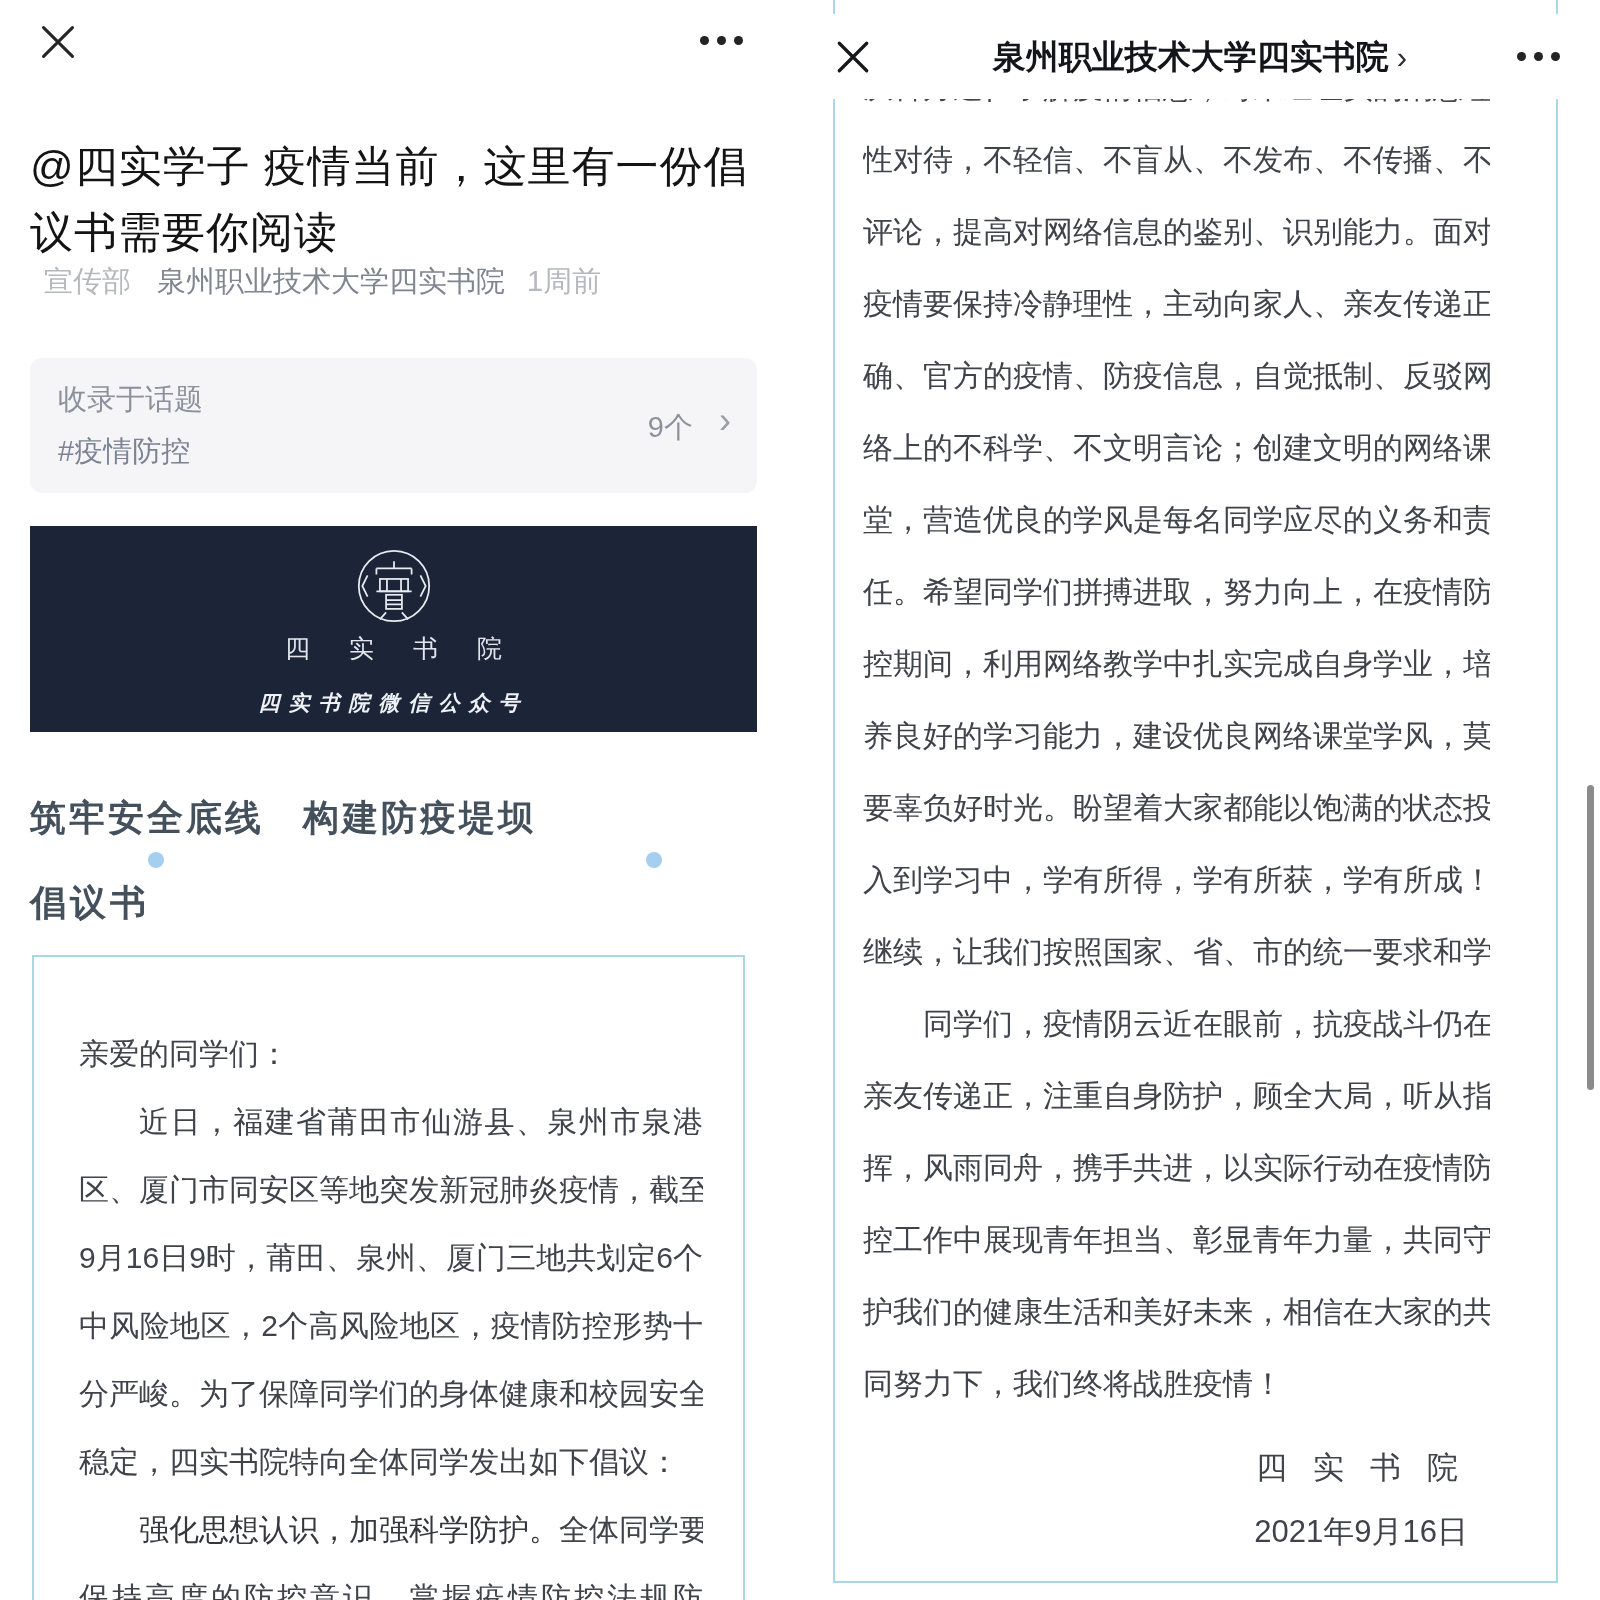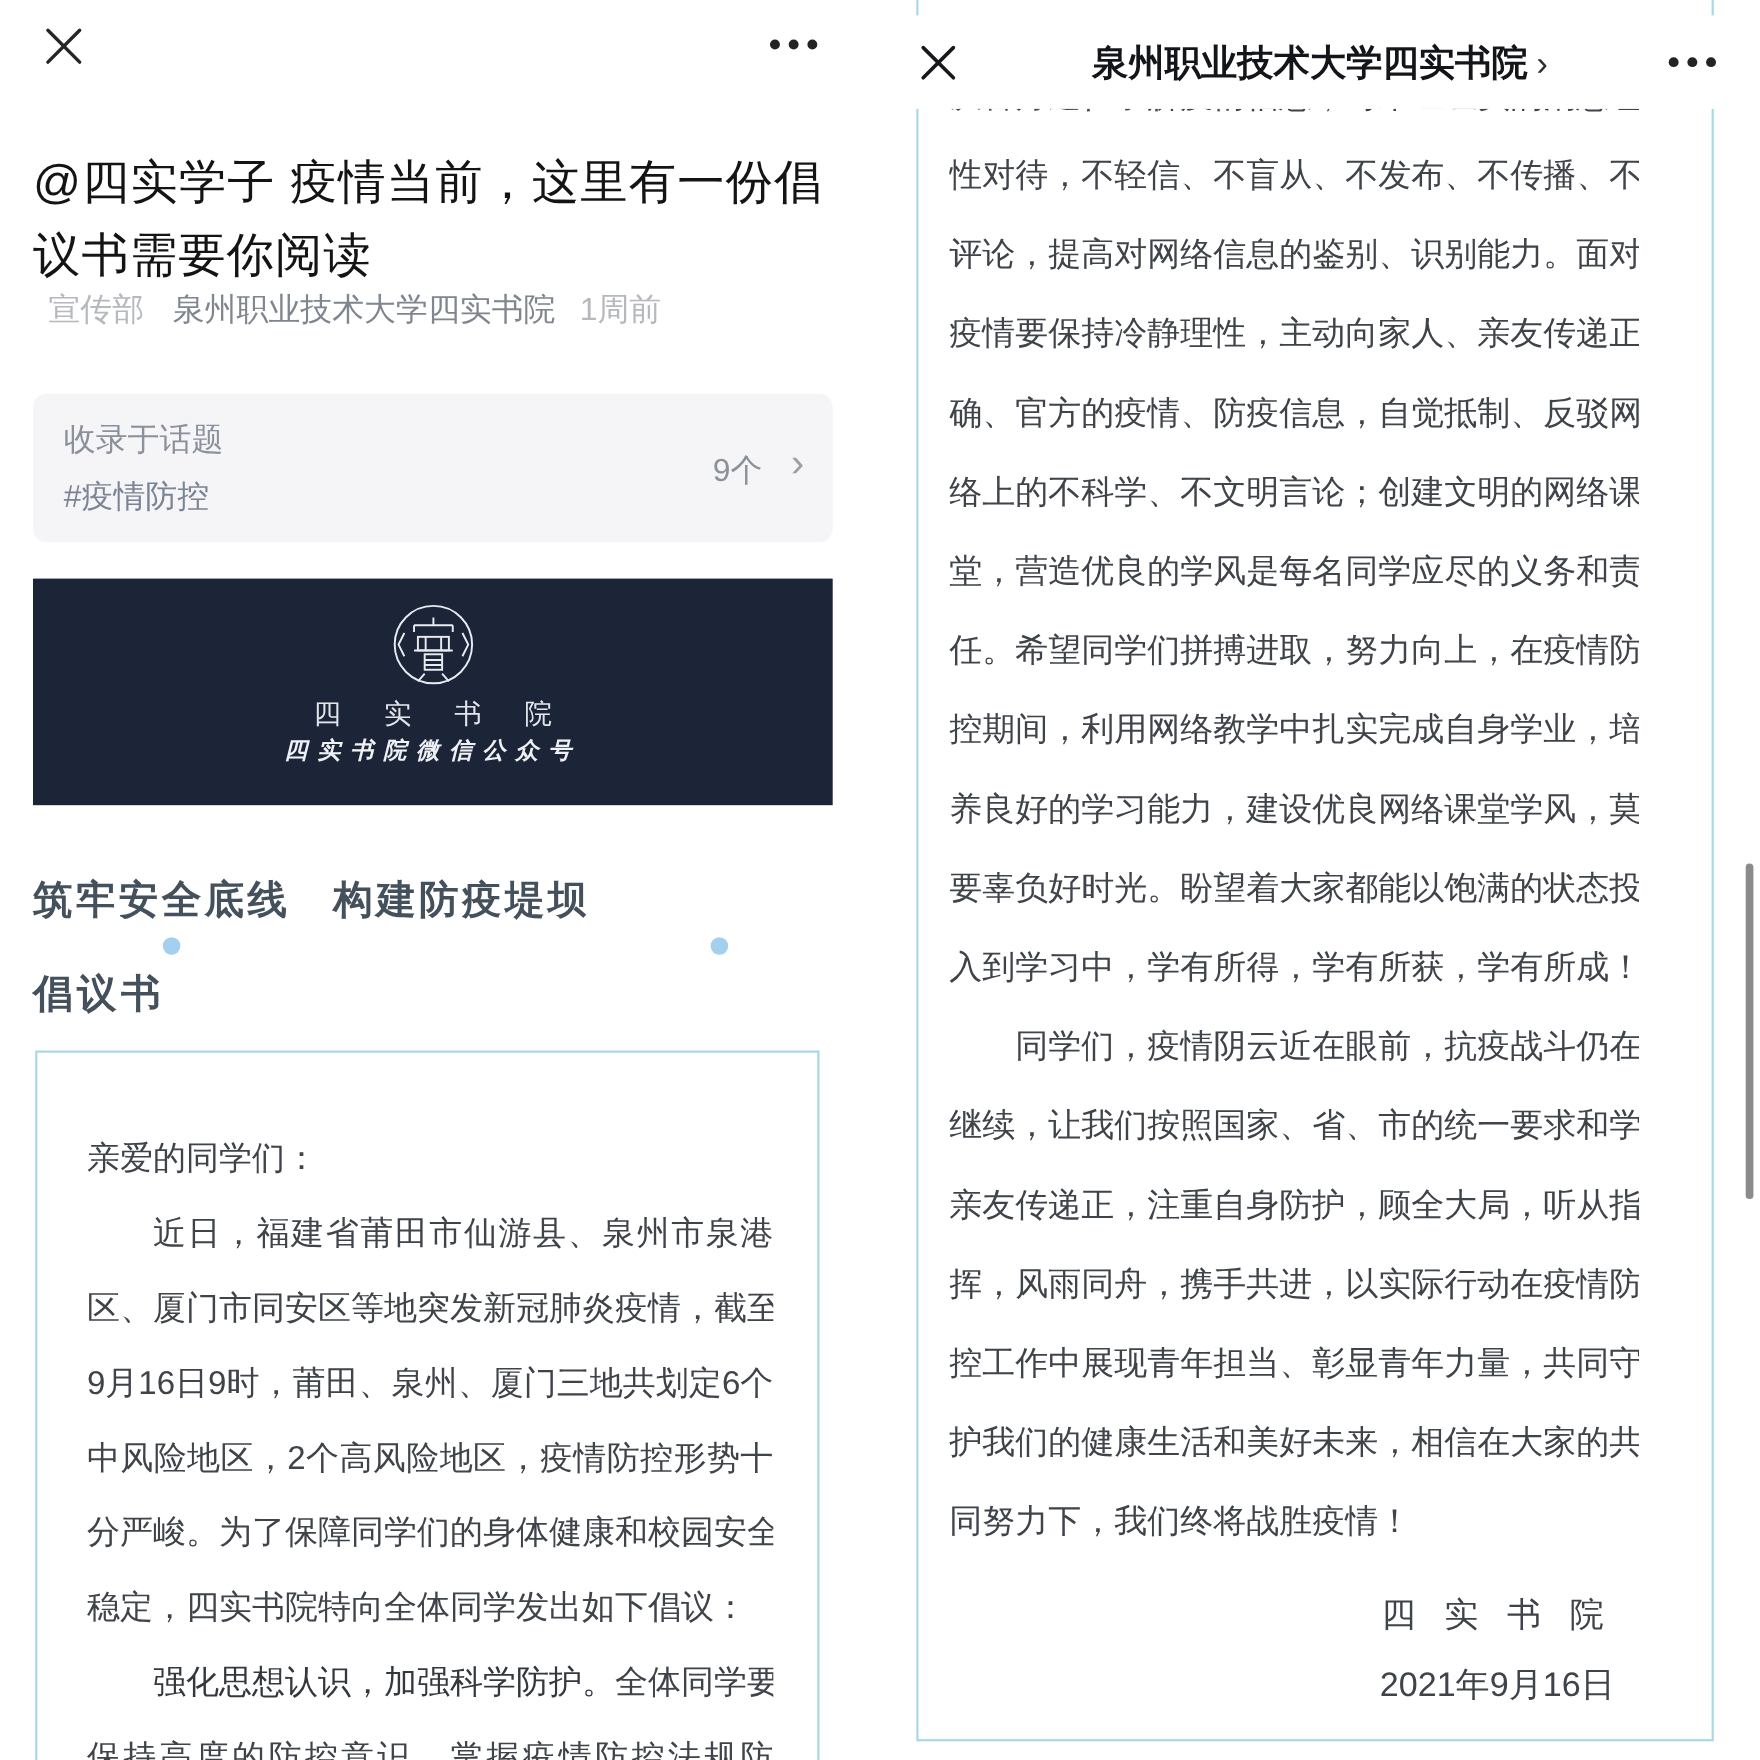--- a/index.html
+++ b/index.html
@@ -24,21 +24,21 @@
   #topicCard{position:absolute;left:30px;top:358px;width:727px;height:135px;background:#f5f5f7;
     border-radius:12px;cursor:pointer;}
   #topicCard .lab{position:absolute;left:28px;top:22px;font-size:29px;color:#8b919b;}
   #topicCard .top{position:absolute;left:28px;top:74px;font-size:29px;color:#7b8494;}
   #topicCard .cnt{position:absolute;right:64px;top:50px;font-size:29px;color:#8b919b;}
   #topicCard .chev{position:absolute;right:26px;top:42px;font-size:36px;color:#9aa0a8;}
   #banner{position:absolute;left:30px;top:526px;width:727px;height:206px;background:#1c2438;
     text-align:center;cursor:pointer;}
   #banner svg.seal{display:block;margin:16px auto 2px auto;width:88px;height:88px;}
   #banner .bname{display:block;color:#e2e6ec;font-size:25px;letter-spacing:16px;margin-left:16px;}
-  #banner .bsub{display:block;color:#eef1f5;font-size:21px;letter-spacing:9px;margin-top:3px;
+  #banner .bsub{display:block;color:#eef1f5;font-size:21px;letter-spacing:9px;margin-top:24px;
     font-family:"DejaVu Serif","Liberation Serif",serif;font-style:italic;font-weight:700;}
   #headingWrap{position:absolute;left:30px;top:794px;width:727px;text-align:left;
     color:#44515d;font-weight:700;}
   #heading1{font-size:36px;letter-spacing:3px;}
   #heading2{margin-top:36px;font-size:36px;letter-spacing:4px;}
   .hdot{position:absolute;width:16px;height:16px;border-radius:50%;background:#a5cfee;top:852px;}
   #hdotL{left:148px;} #hdotR{left:646px;}
   #boxL{position:absolute;left:32px;top:955px;width:713px;height:680px;
     border:2px solid #a9d8e4;box-sizing:border-box;padding:63px 40px 0 45px;}
   .lnL{height:68px;line-height:68px;font-size:30px;color:#3f434a;white-space:nowrap;
@@ -137,22 +137,22 @@
     <div class="lnR">评论，提高对网络信息的鉴别、识别能力。面对</div>
     <div class="lnR">疫情要保持冷静理性，主动向家人、亲友传递正</div>
     <div class="lnR">确、官方的疫情、防疫信息，自觉抵制、反驳网</div>
     <div class="lnR">络上的不科学、不文明言论；创建文明的网络课</div>
     <div class="lnR">堂，营造优良的学风是每名同学应尽的义务和责</div>
     <div class="lnR">任。希望同学们拼搏进取，努力向上，在疫情防</div>
     <div class="lnR">控期间，利用网络教学中扎实完成自身学业，培</div>
     <div class="lnR">养良好的学习能力，建设优良网络课堂学风，莫</div>
     <div class="lnR">要辜负好时光。盼望着大家都能以饱满的状态投</div>
     <div class="lnR endln">入到学习中，学有所得，学有所获，学有所成！</div>
+    <div class="lnR">继续，让我们按照国家、省、市的统一要求和学</div>
     <div class="lnR ind">同学们，疫情阴云近在眼前，抗疫战斗仍在</div>
-    <div class="lnR">继续，让我们按照国家、省、市的统一要求和学</div>
     <div class="lnR">亲友传递正，注重自身防护，顾全大局，听从指</div>
     <div class="lnR">挥，风雨同舟，携手共进，以实际行动在疫情防</div>
     <div class="lnR">控工作中展现青年担当、彰显青年力量，共同守</div>
     <div class="lnR">护我们的健康生活和美好未来，相信在大家的共</div>
     <div class="lnR endln">同努力下，我们终将战胜疫情！</div>
     <div id="sigName">四实书院</div>
     <div id="sigDate">2021年9月16日</div>
   </div>
 
   <div id="hdrR">

